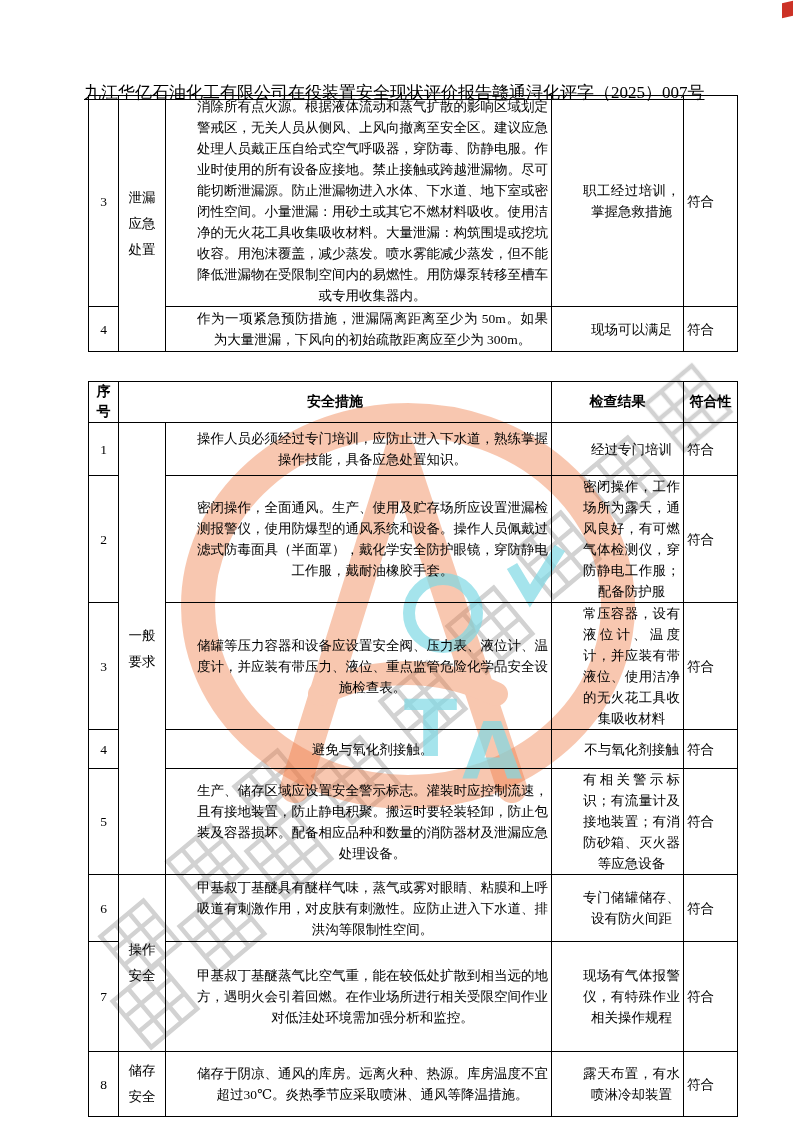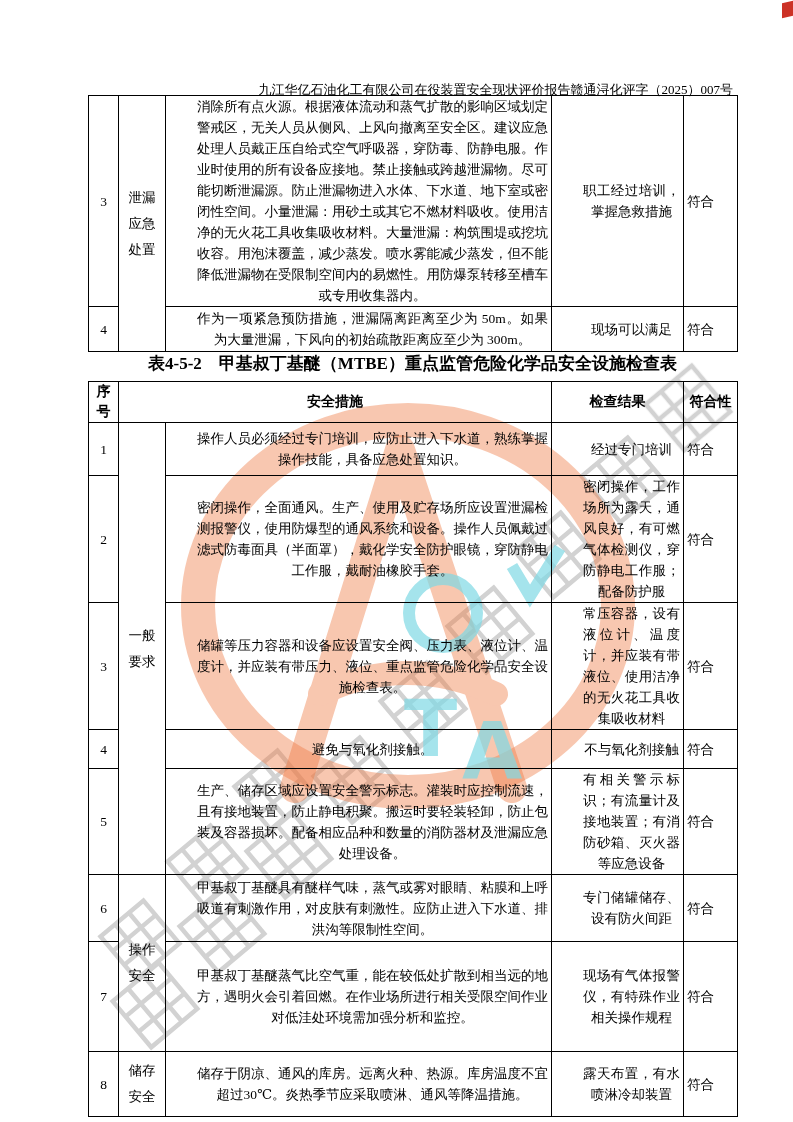--- a/index.html
+++ b/index.html
@@ -11,23 +11,23 @@
     font-family: "Liberation Serif", "DejaVu Serif", serif;
     color: #000;
     overflow: hidden;
   }
   .watermark { position:absolute; inset:0; z-index:0; pointer-events:none; }
   .corner-mark {
     position:absolute; top:2px; right:0; width:11px; height:15px;
     background:#cc3226; transform: skewY(-14deg); z-index:3;
   }
   .doc-header {
-    position:absolute; top:66px; left:93px; width:640px;
-    display:flex; justify-content:flex-end; align-items:baseline;
-    font-size:13px; z-index:2; white-space:nowrap;
+    position:absolute; top:66px; left:84px; width:640px;
+    display:flex; justify-content:flex-start; align-items:baseline;
+    font-size:17px; z-index:2; white-space:nowrap;
   }
   .doc-header .hdr-left  { text-decoration: underline; }
   .doc-header .hdr-right { font-weight:normal; text-decoration: underline; margin-top: 15px; }
 
   table.doc-table {
     position:absolute; left:88px; width:649px;
     border-collapse:collapse; table-layout:fixed;
     background:transparent; z-index:2;
   }
   table.t1 { top:95px; }
@@ -168,21 +168,20 @@
             <div class="just">作为一项紧急预防措施，泄漏隔离距离至少为 50m。如果为大量泄漏，下风向的初始疏散距离应至少为 300m。</div>
           </td>
         <td class="c-result">
             <div class="just">现场可以满足</div>
           </td>
         <td class="c-conf">符合</td>
       </tr>
     </tbody>
   </table>
 
-  <div class="table-title">表4-5-2　甲基叔丁基醚（MTBE）重点监管危险化学品安全设施检查表</div>
 
   <table class="doc-table t2">
     <colgroup>
         <col style="width:30px">
         <col style="width:47px">
         <col style="width:386px">
         <col style="width:132px">
         <col style="width:54px">
       </colgroup>
     <tbody>

